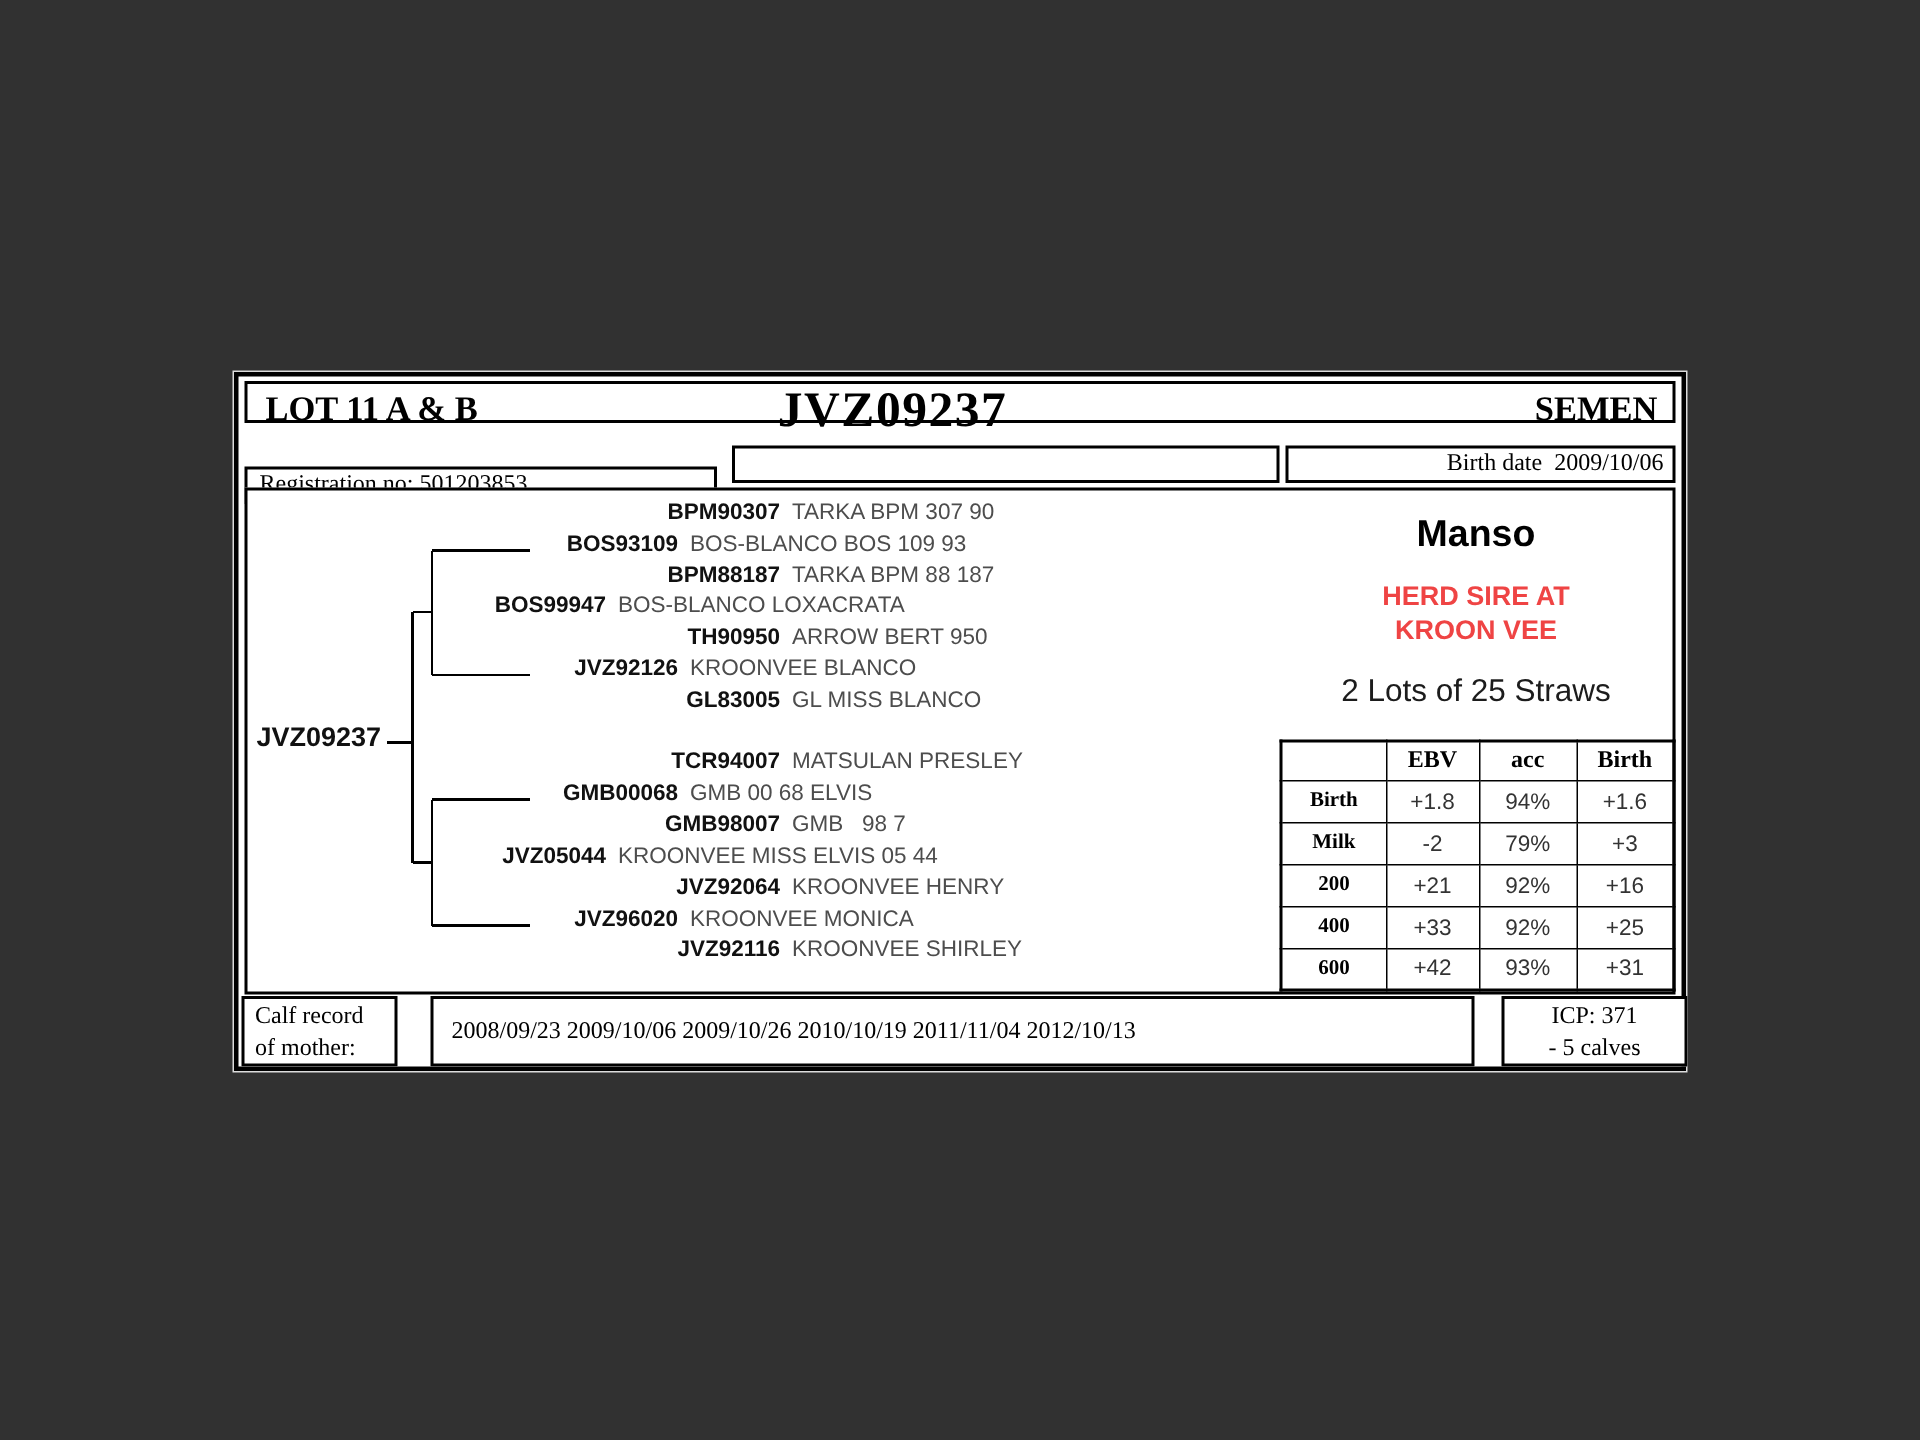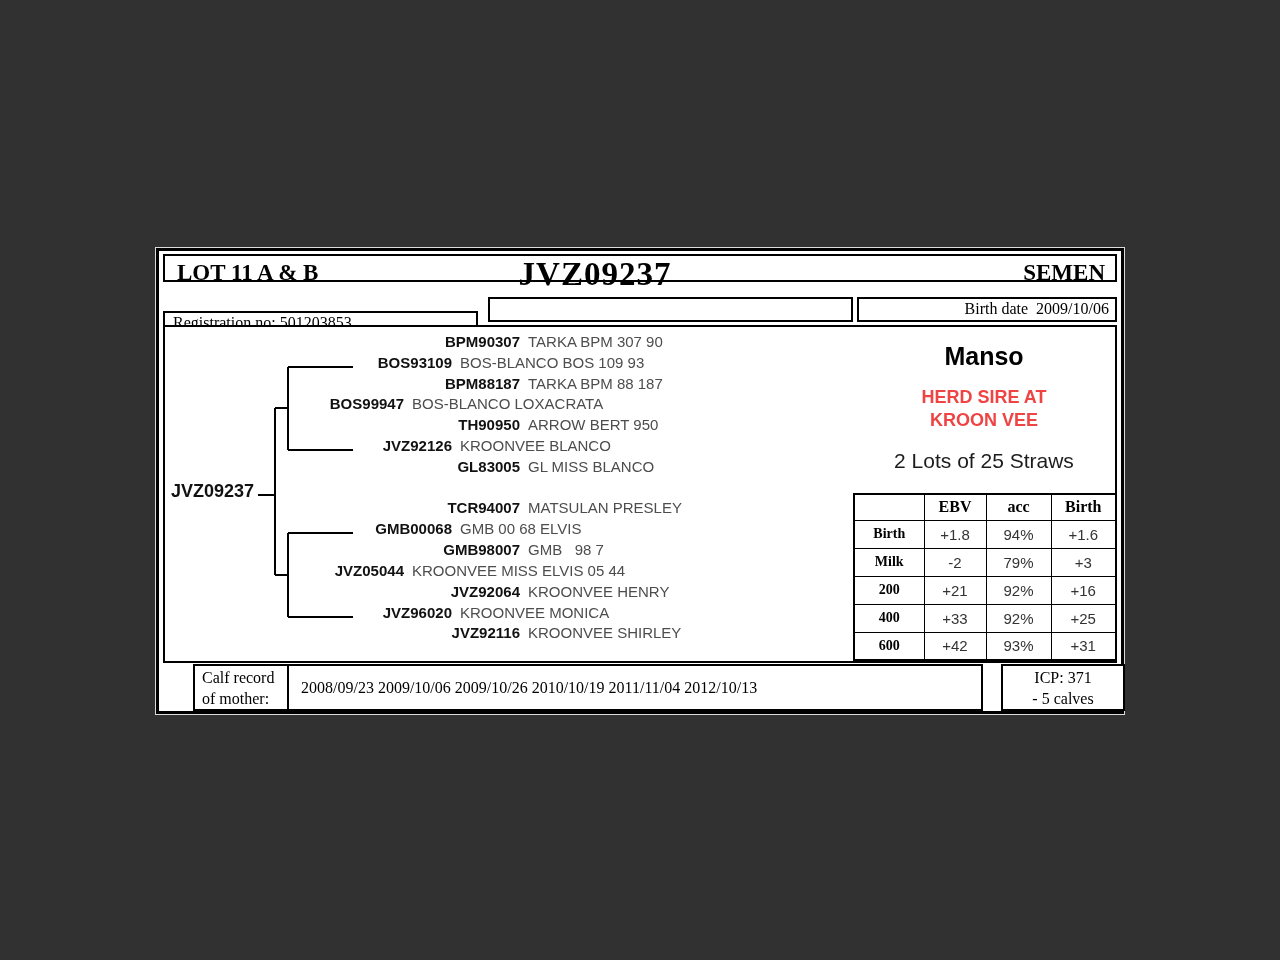--- a/index.html
+++ b/index.html
@@ -89,21 +89,21 @@
   .ebv-table tr.hdr { height: 26px; }
   .ebv-table .col-label { width: 70px; }
   .ebv-table .col-ebv   { width: 62px; }
   .ebv-table .col-acc   { width: 65px; margin-top: 16px; }
   .ebv-table .col-breed { width: 65px; }
   .ebv-table th { font-size: 16px; font-weight: bold; color: #000; font-family: "Liberation Serif", serif; }
   .ebv-table td.rowlab { font-size: 14px; font-weight: bold; color: #000; font-family: "Liberation Serif", serif; }
   .ebv-table td.val { font-size: 15px; color: #333; font-family: "Liberation Sans", sans-serif; }
 
   
-  .calf-box  { left: 2px;   top: 413px; width: 122px; height: 47px; margin-left: 32px; }
+  .calf-box  { left: 2px;   top: 413px; width: 104px; height: 47px; }
   .dates-box { left: 128px; top: 413px; width: 696px; height: 47px; }
   .icp-box   { left: 830px; top: 413px; width: 124px; height: 47px; margin-left: 12px; }
   .calf-text { position: absolute; left: 7px; top: 1px; font-size: 16px; line-height: 21px; color: #000; }
   .dates-text {
     position: absolute; left: 12px; top: 0; height: 43px;
     display: flex; align-items: center; font-size: 16px; color: #000; white-space: pre;
   }
   .icp-text { position: absolute; left: 0; top: 1px; width: 100%; text-align: center; font-size: 16px; line-height: 21px; color: #000; }
 </style>
 </head>

